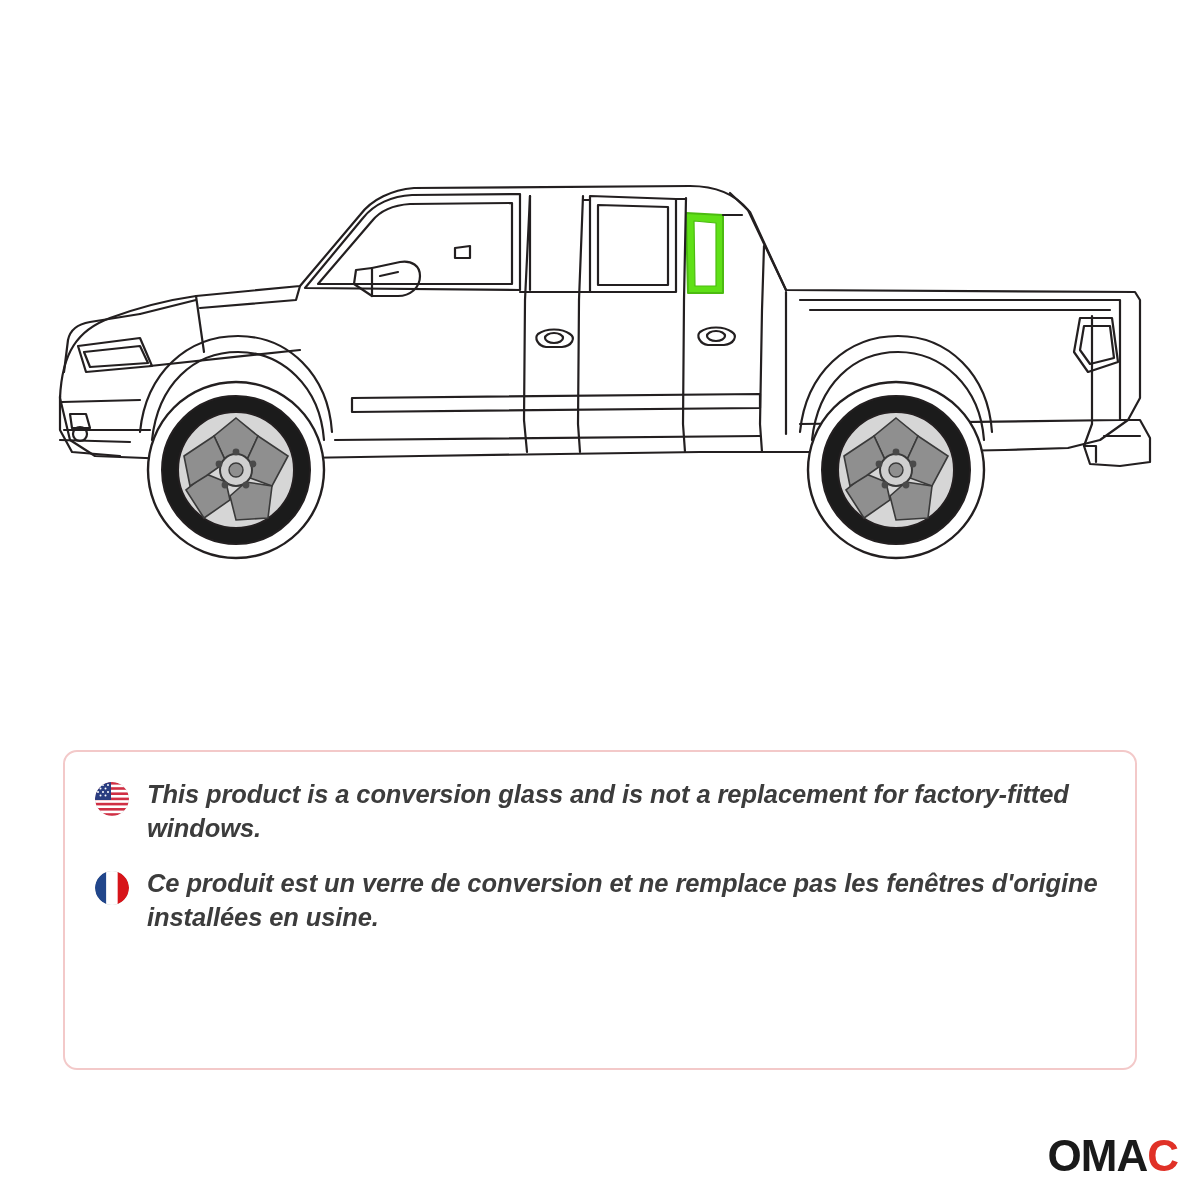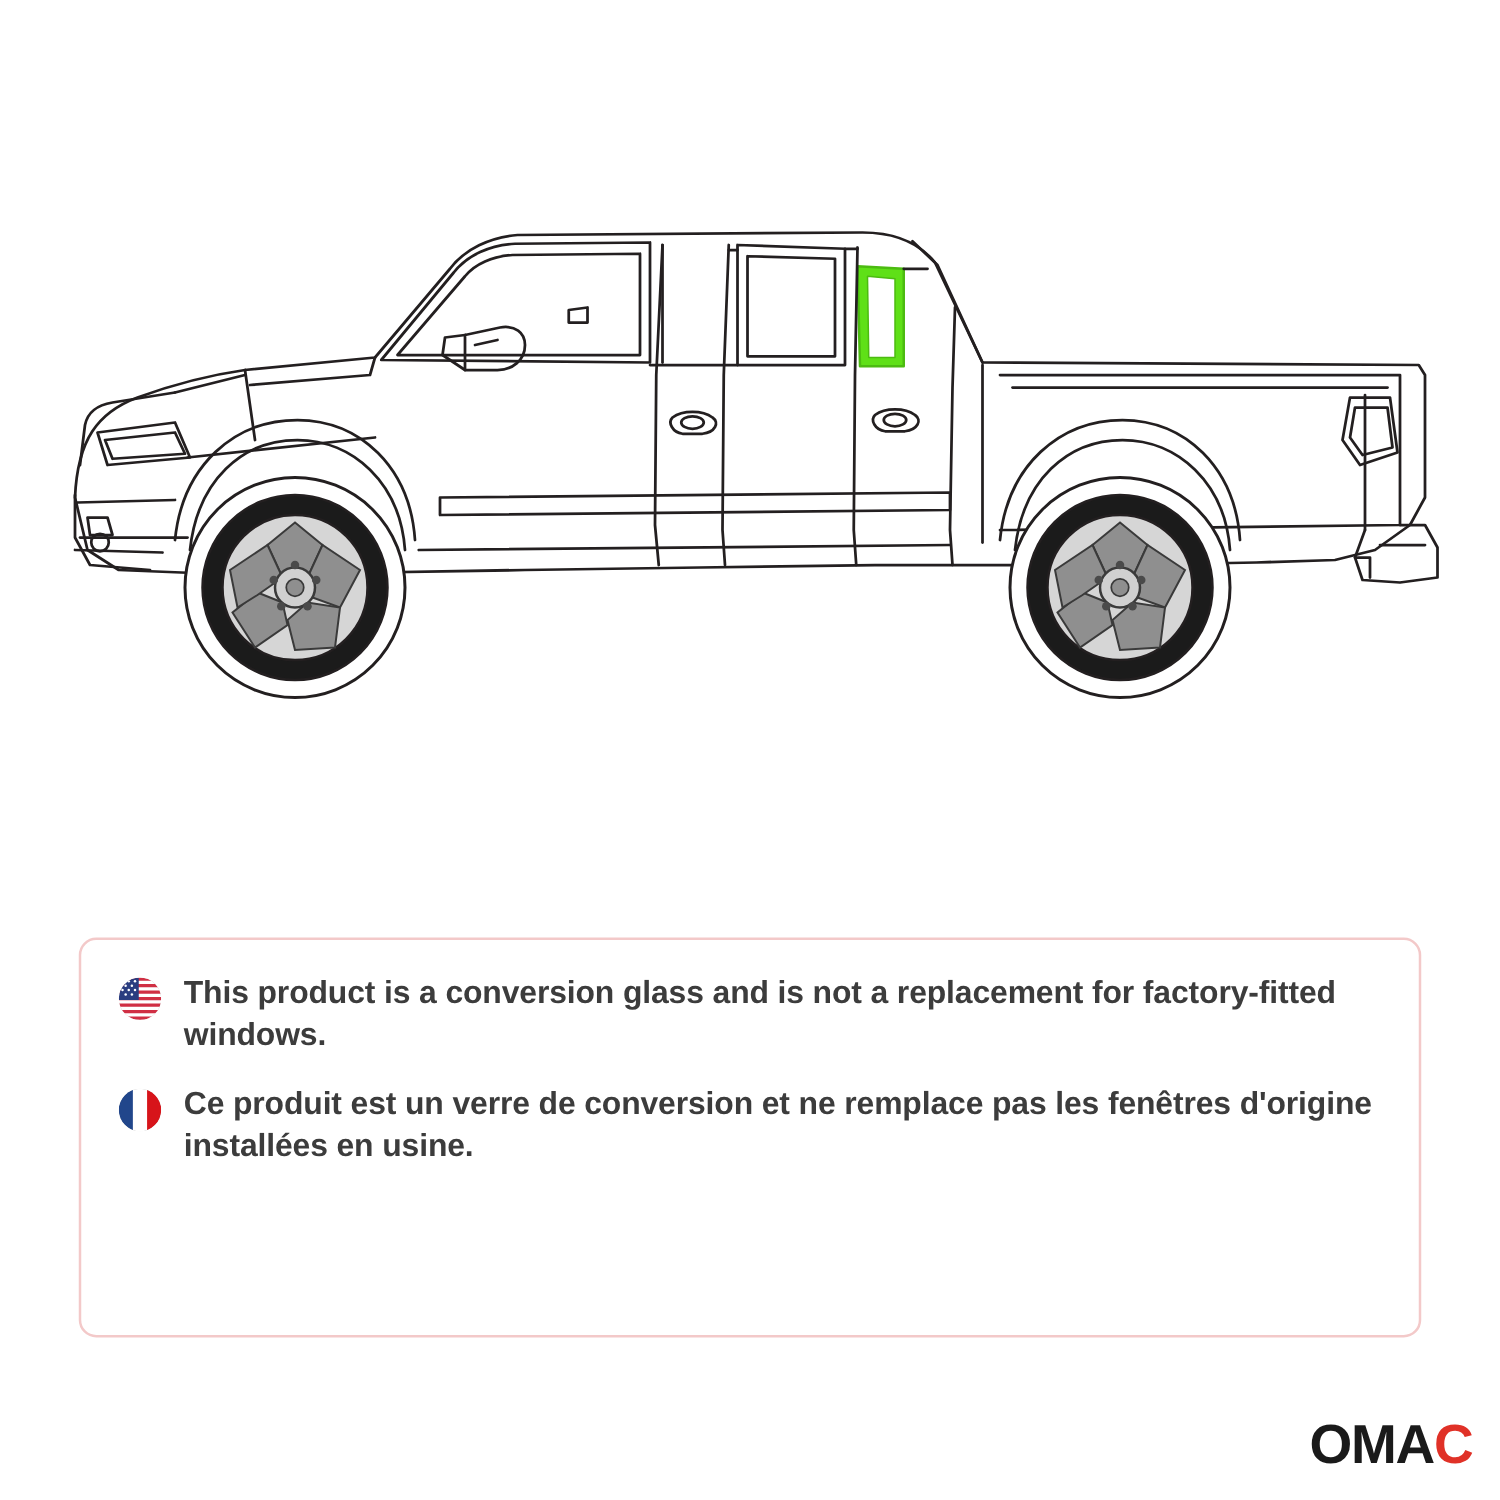--- a/index.html
+++ b/index.html
@@ -62,20 +62,21 @@
   }
   .flag svg { display: block; width: 34px; height: 34px; }
 
   .notice-text {
     font-size: 25.5px;
     font-weight: bold;
     color: #3c3c3c;
     line-height: 1.32;
     letter-spacing: -0.1px;
     max-width: 960px;
+    font-style: italic;
   }
 
   
   #logo {
     position: absolute;
     right: 22px;
     bottom: 20px;
     height: 46px;
     display: flex;
     align-items: baseline;

